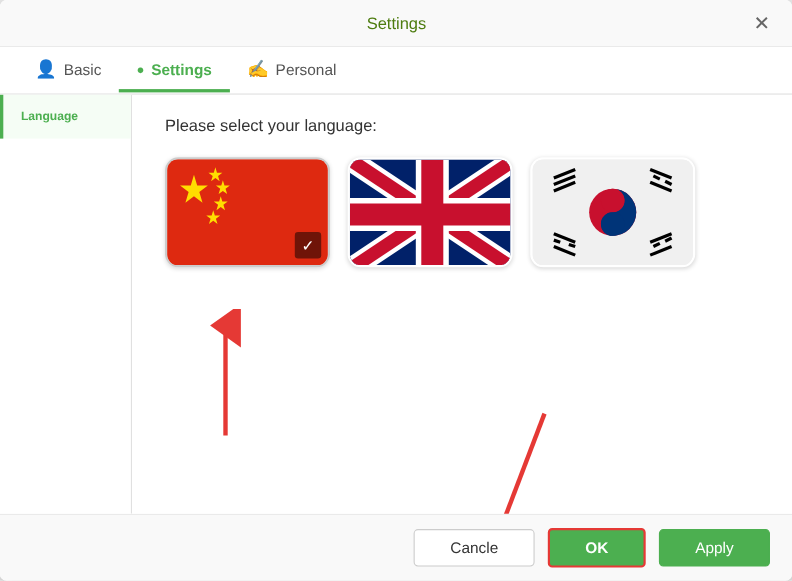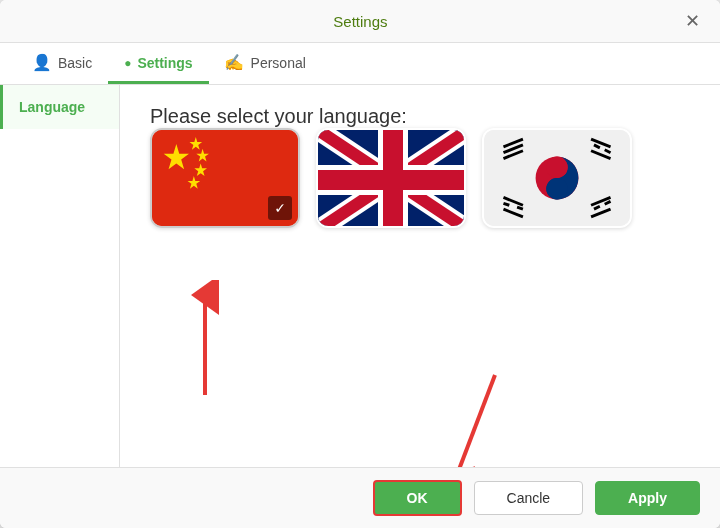--- a/index.html
+++ b/index.html
@@ -79,42 +79,43 @@
 
     
     .sidebar {
       width: 120px;
       border-right: 1px solid #e0e0e0;
       padding: 0;
       background: #fff;
     }
     .sidebar-item {
       padding: 14px 16px;
-      font-size: 14px;
+      font-size: 11px;
       color: #333;
       cursor: pointer;
       border-left: 3px solid transparent;
     }
     .sidebar-item.active {
       border-left: 3px solid #4caf50;
       color: #4caf50;
       font-weight: bold;
       background: #f5fdf5;
     }
 
     
     .main-content {
       flex: 1;
       padding: 20px 30px;
       position: relative;
       overflow: hidden;
     }
     .section-title {
-      font-size: 20px;
+      font-size: 15px;
       color: #333;
+      margin-bottom: 20px;
     }
 
     
     .language-options {
       display: flex;
       gap: 16px;
       align-items: center;
     }
     .lang-option {
       width: 150px;
@@ -199,21 +200,21 @@
     .btn-ok {
       background: #4caf50;
       color: #fff;
       border: 2px solid #e53935;
       font-weight: bold;
     }
     .btn-apply {
       background: #4caf50;
       color: #fff;
       border: 1px solid #4caf50;
-      font-weight: bold;
+      font-weight: normal;
     }
   </style>
 </head>
 <body>
 
 <div class="dialog">
 
   <div class="title-bar">
     <div style="width:24px"></div>
     <span class="title-text">Settings</span>
@@ -333,18 +334,18 @@
             <polygon points="0 0, 10 0, 5 7" fill="#e53935"></polygon>
           </marker>
         </defs>
         <line x1="70" y1="10" x2="30" y2="115" stroke="#e53935" stroke-width="4" marker-end="url(#arrowhead-down)"></line>
       </svg>
 
     </div>
   </div>
 
   <div class="dialog-footer">
+    <button class="btn">Cancle</button>
     <button class="btn btn-ok">OK</button>
-    <button class="btn">Cancle</button>
     <button class="btn btn-apply">Apply</button>
   </div>
 
 </div>
 
 </body></html>

